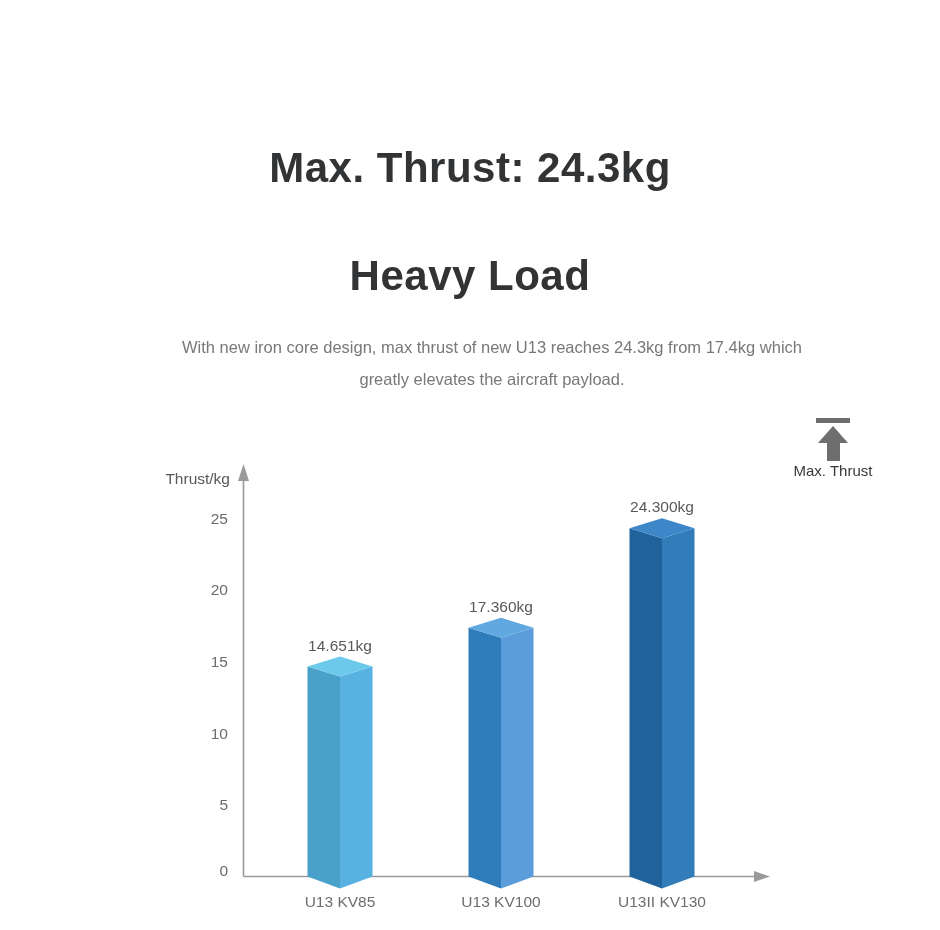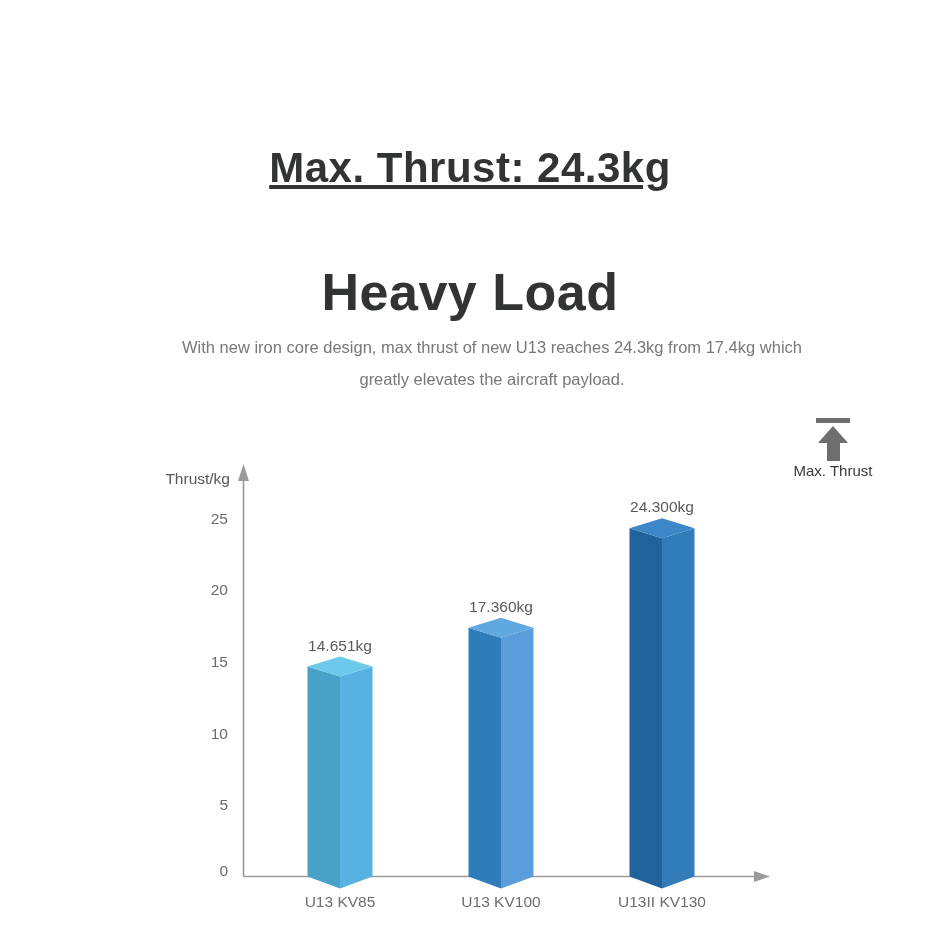--- a/index.html
+++ b/index.html
@@ -10,22 +10,22 @@
     position: relative;
     overflow: hidden;
   }
   .title {
     position: absolute; left: 0; width: 100%;
     text-align: center;
     color: #313335;
     font-weight: 700;
     letter-spacing: 0.5px;
   }
-  #title1 { top: 144px; font-size: 42px; text-decoration: underline; }
-  #title2 { top: 262px; font-size: 52px; }
+  #title1 { top: 144px; font-size: 42px; }
+  #title2 { top: 252px; font-size: 42px; }
   .desc {
     position: absolute; left: 0; width: 100%;
     text-align: center;
     color: #77787a;
     font-size: 16.5px;
     padding-left: 22px;
   }
   #desc1 { top: 338px; }
   #desc2 { top: 370px; }
   .legend {

